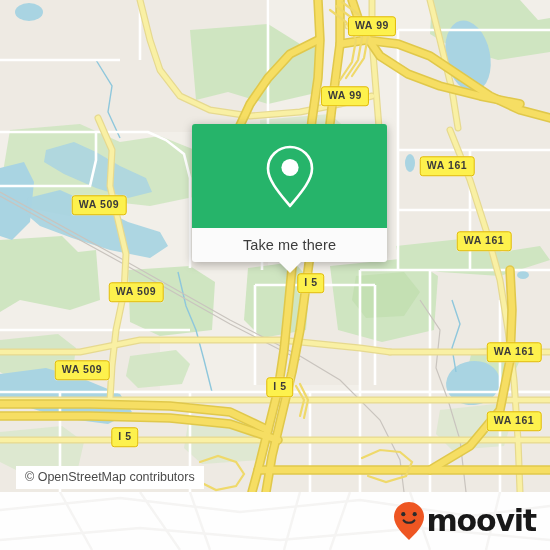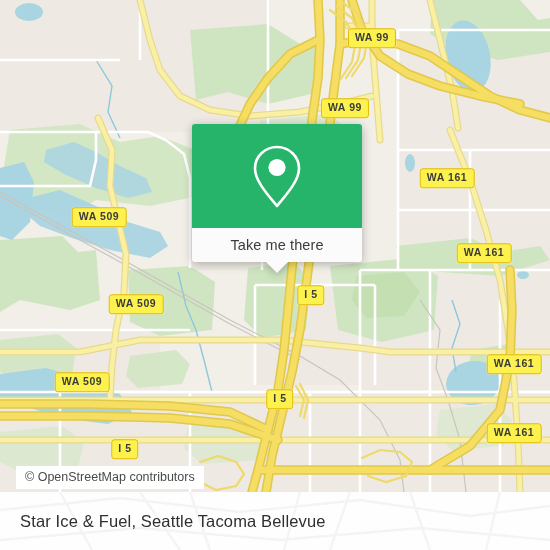--- a/index.html
+++ b/index.html
@@ -23,27 +23,26 @@
     color:#3b3b3b;
     font-size:10.5px;
     font-weight:bold;
     letter-spacing:0.6px;
     line-height:1;
     padding:3px 6px 4px 6px;
     white-space:nowrap;
     transform:translate(-50%,-50%);
     font-family:"Liberation Sans", sans-serif;
     box-shadow:0 0 0 0.5px rgba(255,255,255,.35);
-    margin-top:12px;
   }
 
   
   #card{
     position:absolute;
-    left:192px;top:124px;width:170px;
+    left:192px;top:124px;width:195px;
     filter:drop-shadow(0 2px 5px rgba(0,0,0,0.28));
   }
   #card-head{
     background:#26b46a;
     height:104px;
     border-radius:3px 3px 0 0;
     display:flex;align-items:center;justify-content:center;
   }
   #card-foot{
     background:#fbfbfb;
@@ -298,17 +297,25 @@
         <path d="M60 492 L92 550"></path>
         <path d="M190 492 L210 550"></path>
         <path d="M300 492 L284 550"></path>
         <path d="M410 492 L430 550"></path>
         <path d="M500 492 L486 550"></path>
         <path d="M140 492 L180 550"></path>
         <path d="M350 492 L330 550"></path>
       </g>
     </svg>
 
-    <div id="footer-title">Star Ice &amp; Fuel, Seattle Tacoma Bellevue</div>
-
+
+    <div id="brand">
+      <svg width="34" height="40" viewBox="0 0 34 40">
+        <path d="M17 1 C8.7 1 2 7.6 2 15.8 C2 25 11.4 33.6 17 39 C22.6 33.6 32 25 32 15.8 C32 7.6 25.3 1 17 1 Z" fill="#ee5622"></path>
+        <circle cx="11.3" cy="13.2" r="2.1" fill="#2b2b2b"></circle>
+        <circle cx="22.7" cy="13.2" r="2.1" fill="#2b2b2b"></circle>
+        <path d="M11.6 19.4 C13.8 22.6 20.2 22.6 22.4 19.4" fill="none" stroke="#2b2b2b" stroke-width="2.1" stroke-linecap="round"></path>
+      </svg>
+      <span id="brand-word">moovit</span>
+    </div>
   </div>
 
 </div>
 
 </body></html>

